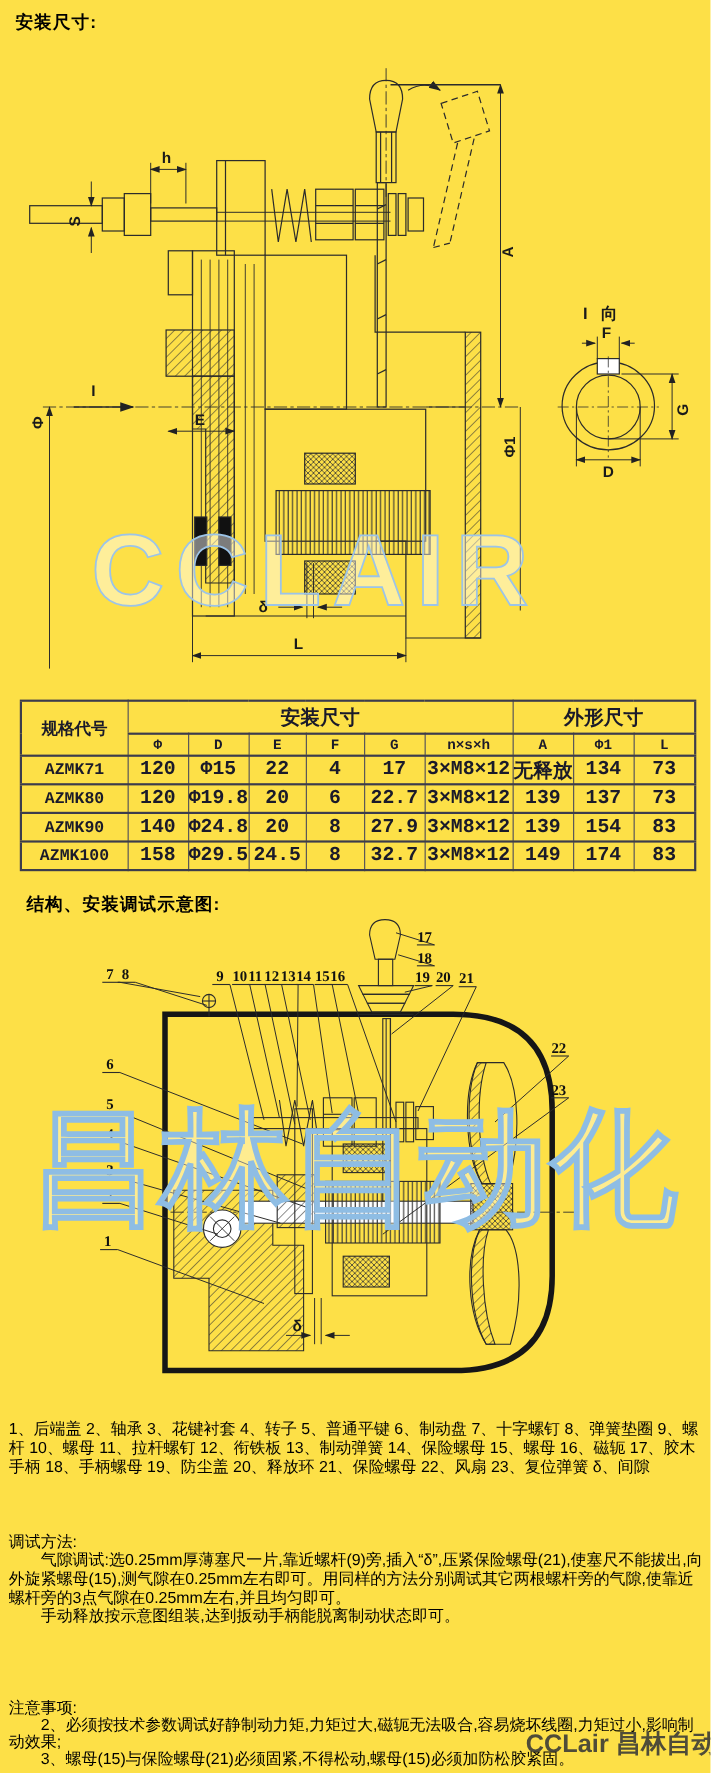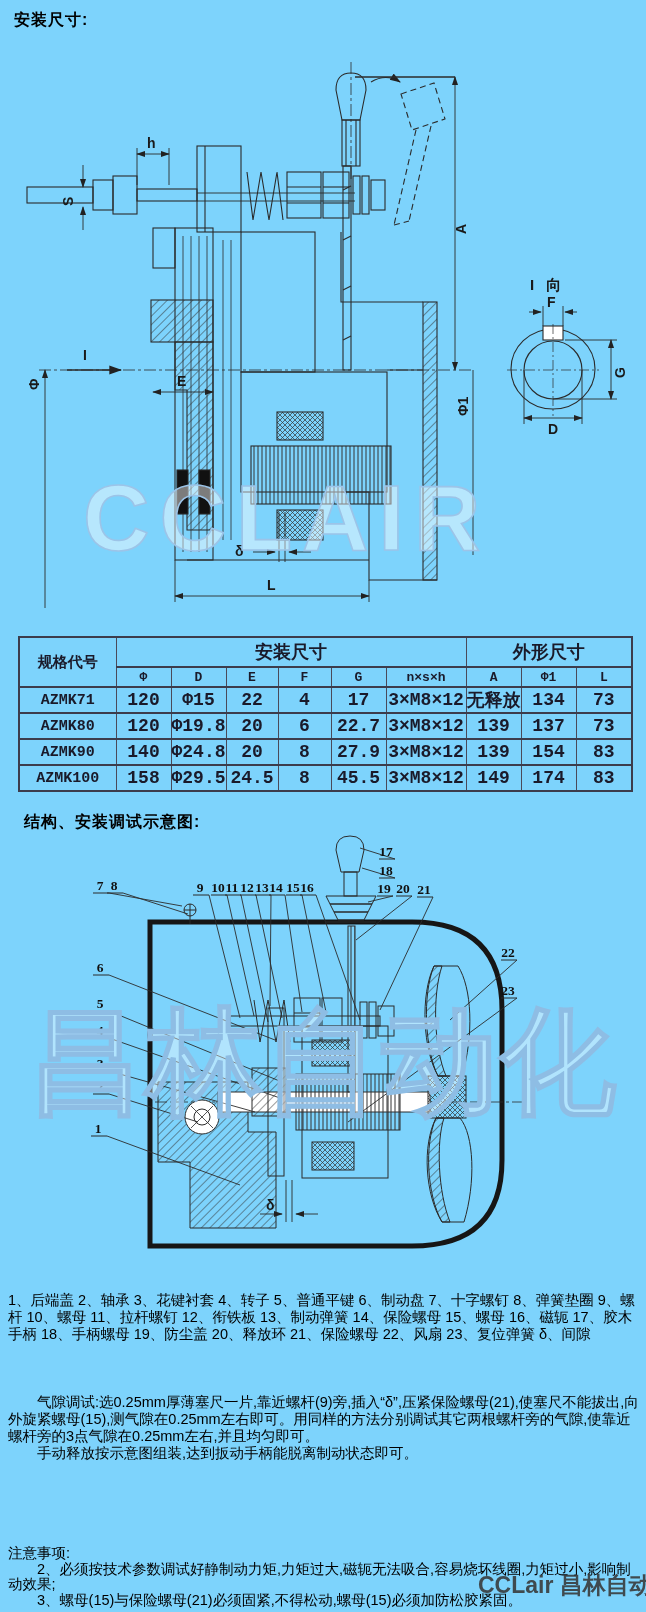--- a/index.html
+++ b/index.html
@@ -1,18 +1,18 @@
 <!DOCTYPE html>
 <html><head>
 <meta charset="utf-8">
 <style>
   * { margin:0; padding:0; box-sizing:border-box; }
   html,body { background:#fff; }
   .page {
-    position:relative; width:646px; height:1612px; background:#7dd3fc;
+    position:relative; width:646px; height:1612px; background:#fde047;
     overflow:hidden; color:#111; font-family:"Liberation Sans", sans-serif;
   }
   .h-title { position:absolute; font-size:16px; font-weight:bold; color:#000; letter-spacing:1px; }
   #title1 { left:14px; top:10px; }
   #title2 { left:24px; top:800px;margin-top:12px; }
 
   svg { position:absolute; }
   #drawing1 { left:25px; top:60px; }
   #drawing2 { left:30px; top:830px; }
   svg text { font-family:"Liberation Sans", sans-serif; }
@@ -259,21 +259,21 @@
           <td>139</td>
           <td>154</td>
           <td>83</td>
         </tr>
         <tr>
           <td class="spec">AZMK100</td>
           <td>158</td>
           <td>Φ29.5</td>
           <td>24.5</td>
           <td>8</td>
-          <td>45.5</td>
+          <td>32.7</td>
           <td>3×M8×12</td>
           <td>149</td>
           <td>174</td>
           <td>83</td>
         </tr>
       </tbody>
   </table>
 
   <div id="title2" class="h-title">结构、安装调试示意图:</div>
 
@@ -450,20 +450,21 @@
           <line x1="487" y1="168" x2="318" y2="292" stroke-width="0.9"></line>
           <text x="478" y="165" text-anchor="middle" style="font-size:13.5px;font-weight:bold;fill:#111;stroke:none;font-family:&quot;Liberation Serif&quot;,serif">23</text>
         </g>
       </g>
     <text class="wm2" x="-2" y="272">昌林自动化</text>
   </svg>
 
   <div id="parts" class="textblock">1、后端盖  2、轴承  3、花键衬套  4、转子  5、普通平键  6、制动盘  7、十字螺钉  8、弹簧垫圈  9、螺杆  10、螺母  11、拉杆螺钉  12、衔铁板  13、制动弹簧  14、保险螺母  15、螺母  16、磁轭  17、胶木手柄  18、手柄螺母  19、防尘盖  20、释放环  21、保险螺母  22、风扇  23、复位弹簧  δ、间隙</div>
 
   <div id="debug" class="textblock">
+    <div>调试方法:</div>
     <div class="indent">气隙调试:选0.25mm厚薄塞尺一片,靠近螺杆(9)旁,插入“δ”,压紧保险螺母(21),使塞尺不能拔出,向外旋紧螺母(15),测气隙在0.25mm左右即可。用同样的方法分别调试其它两根螺杆旁的气隙,使靠近螺杆旁的3点气隙在0.25mm左右,并且均匀即可。</div>
     <div class="indent">手动释放按示意图组装,达到扳动手柄能脱离制动状态即可。</div>
   </div>
 
   <div id="notes" class="textblock">
     <div>注意事项:</div>
     <div class="indent">2、必须按技术参数调试好静制动力矩,力矩过大,磁轭无法吸合,容易烧坏线圈,力矩过小,影响制动效果;</div>
     <div class="indent">3、螺母(15)与保险螺母(21)必须固紧,不得松动,螺母(15)必须加防松胶紧固。</div>
   </div>
 

